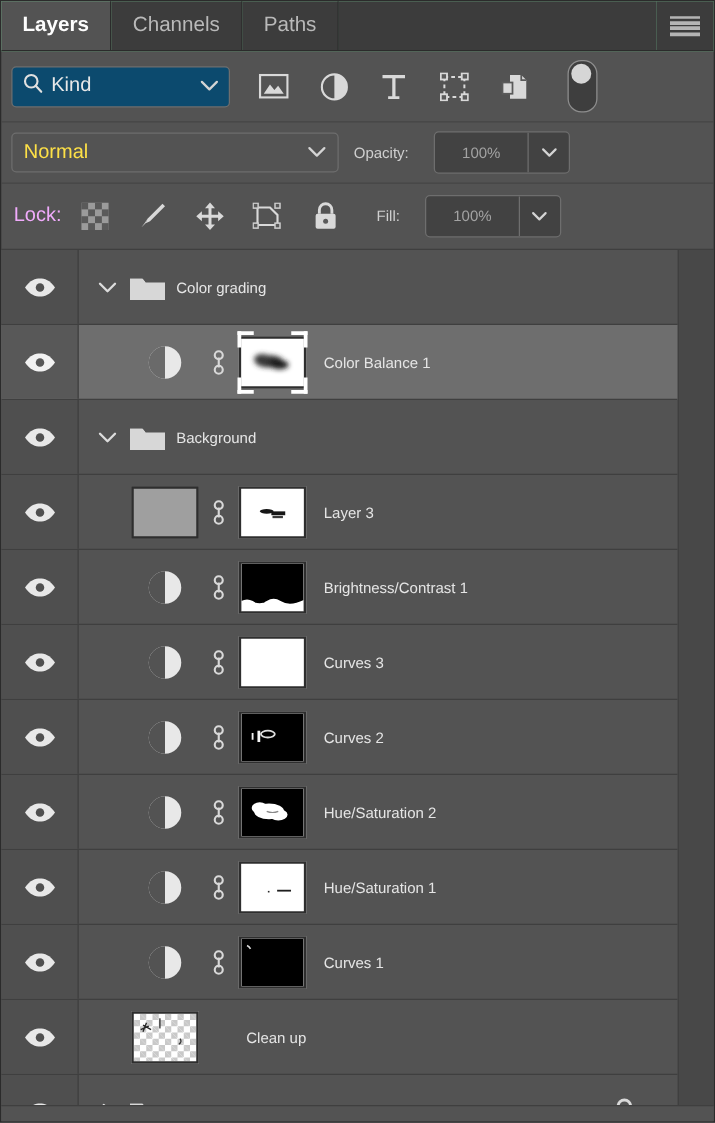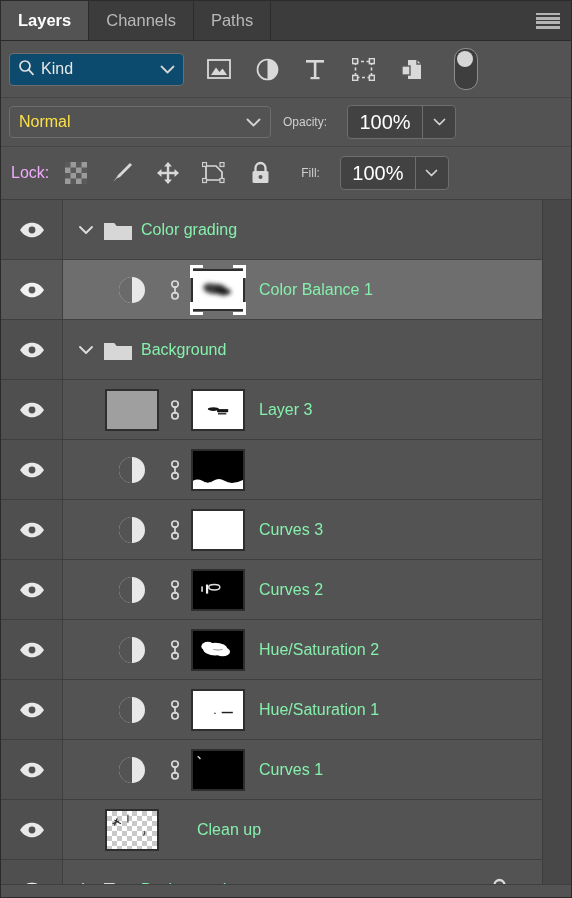--- a/index.html
+++ b/index.html
@@ -172,22 +172,22 @@
     border: 1px solid #6e6e6e;
     border-radius: 4px;
     overflow: hidden;
     background: #424242;
   }
   .numfield .val {
     min-width: 62px;
     display: flex;
     align-items: center;
     justify-content: center;
-    font-size: 20px;
-    color: #ffffff;
+    font-size: 12px;
+    color: #a3a3a3;
     padding: 0 6px;
   }
   .numfield .spin {
     width: 32px;
     display: flex;
     align-items: center;
     justify-content: center;
     border-left: 1px solid #6e6e6e;
     color: #d0d0d0;
   }
@@ -316,22 +316,22 @@
     height: 10px;
     border-color: #ffffff;
     border-style: solid;
     border-width: 0;
   }
   .masksel .c-tl { top: 1px; left: 3px; border-top-width: 3px; border-left-width: 3px; }
   .masksel .c-tr { top: 1px; right: 3px; border-top-width: 3px; border-right-width: 3px; }
   .masksel .c-bl { bottom: 1px; left: 3px; border-bottom-width: 3px; border-left-width: 3px; }
   .masksel .c-br { bottom: 1px; right: 3px; border-bottom-width: 3px; border-right-width: 3px; }
   .layer-name {
-    font-size: 16px;
-    color: #86efac;
+    font-size: 12px;
+    color: #e5e5e5;
     margin-left: 10px;
     white-space: nowrap;
     overflow: hidden;
     text-overflow: ellipsis;
   }
   .group-name { margin-left: 6px; }
   .row-lock {
     margin-left: auto;
     margin-right: 32px;
     display: flex;
@@ -661,20 +661,21 @@
           </span>
           <span class="thumb-slot">
             <span class="thumb">
               <svg width="100%" height="100%" viewBox="0 0 54 42" preserveAspectRatio="none">
                 <rect width="54" height="42" fill="#000000"></rect>
                 <path d="M0 42 V33 Q5 30 10 33 Q16 37 22 33 Q28 29 34 33 Q42 38 54 32 V42 Z" fill="#ffffff"></path>
                 <path d="M12 34 q4 -3 8 0" stroke="#000" stroke-width="1" fill="none"></path>
               </svg>
             </span>
           </span>
+          <span class="layer-name">Brightness/Contrast 1</span>
         </div>
       </div>
 
       <div class="row">
         <div class="eye-cell">
           <svg width="26" height="16" viewBox="0 0 26 16">
             <path d="M1 8 C5 2 9.5 0.8 13 0.8 C16.5 0.8 21 2 25 8 C21 14 16.5 15.2 13 15.2 C9.5 15.2 5 14 1 8 Z" fill="#e8e8e8"></path>
             <circle cx="13" cy="8" r="3.4" fill="#4f4f4f"></circle>
           </svg>
         </div>

